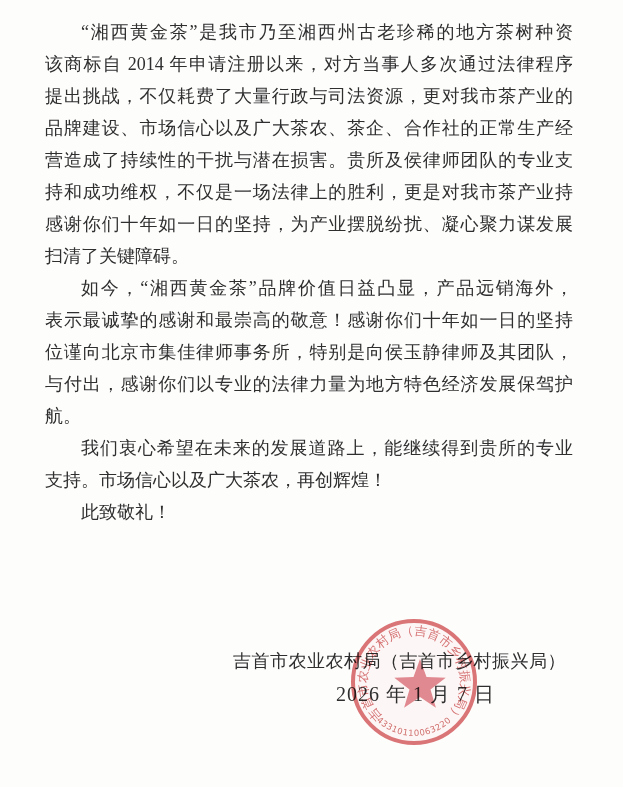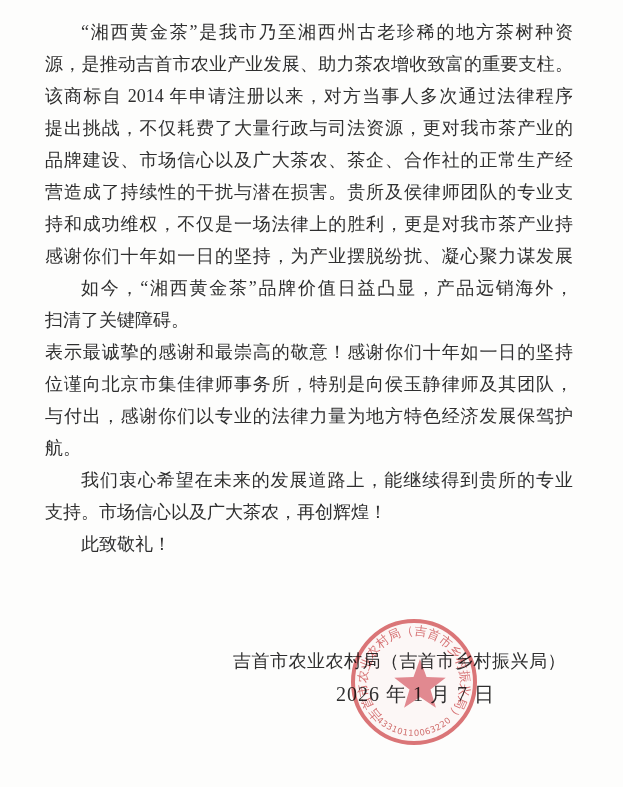--- a/index.html
+++ b/index.html
@@ -71,29 +71,28 @@
     font-family: "DejaVu Sans", "Liberation Sans", sans-serif;
   }
 </style>
 </head>
 <body>
 
 <div class="page">
 
   <div class="body-text">
     <div class="ln indent fill">“湘西黄金茶”是我市乃至湘西州古老珍稀的地方茶树种资</div>
-    <div class="ln fill">源，是推动吉首市农业产业发展、助力茶农增收致富的重要支柱。</div>
     <div class="ln fill">该商标自 2014 年申请注册以来，对方当事人多次通过法律程序</div>
     <div class="ln fill">提出挑战，不仅耗费了大量行政与司法资源，更对我市茶产业的</div>
     <div class="ln fill">品牌建设、市场信心以及广大茶农、茶企、合作社的正常生产经</div>
     <div class="ln fill">营造成了持续性的干扰与潜在损害。贵所及侯律师团队的专业支</div>
     <div class="ln fill">持和成功维权，不仅是一场法律上的胜利，更是对我市茶产业持</div>
     <div class="ln fill">感谢你们十年如一日的坚持，为产业摆脱纷扰、凝心聚力谋发展</div>
+    <div class="ln">扫清了关键障碍。</div>
     <div class="ln indent fill">如今，“湘西黄金茶”品牌价值日益凸显，产品远销海外，</div>
-    <div class="ln">扫清了关键障碍。</div>
     <div class="ln fill">表示最诚挚的感谢和最崇高的敬意！感谢你们十年如一日的坚持</div>
     <div class="ln fill">位谨向北京市集佳律师事务所，特别是向侯玉静律师及其团队，</div>
     <div class="ln fill">与付出，感谢你们以专业的法律力量为地方特色经济发展保驾护</div>
     <div class="ln">航。</div>
     <div class="ln indent fill">我们衷心希望在未来的发展道路上，能继续得到贵所的专业</div>
     <div class="ln">支持。市场信心以及广大茶农，再创辉煌！</div>
     <div class="ln indent">此致敬礼！</div>
   </div>
 
   <div class="sig-block">

